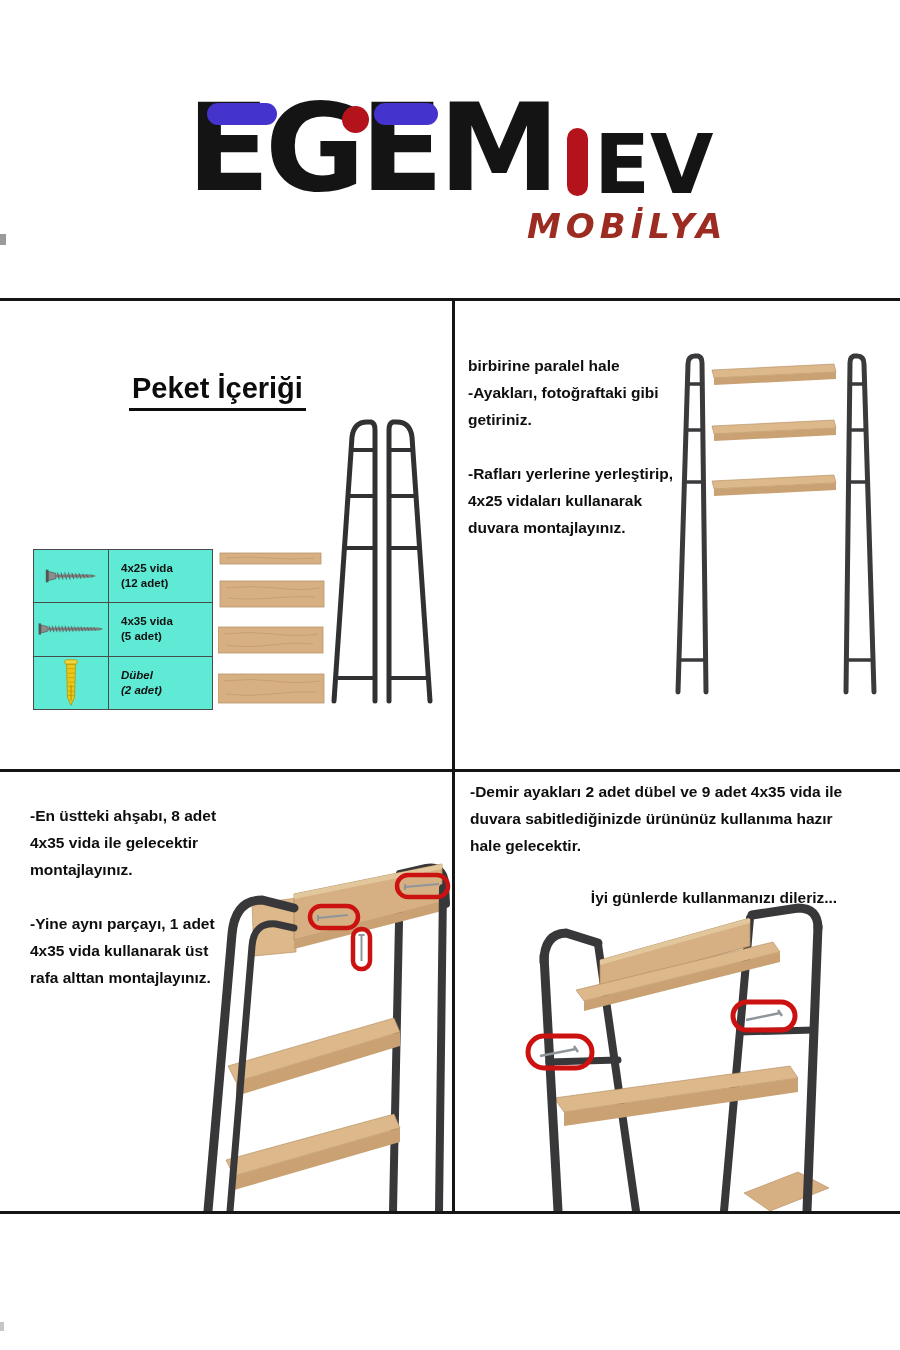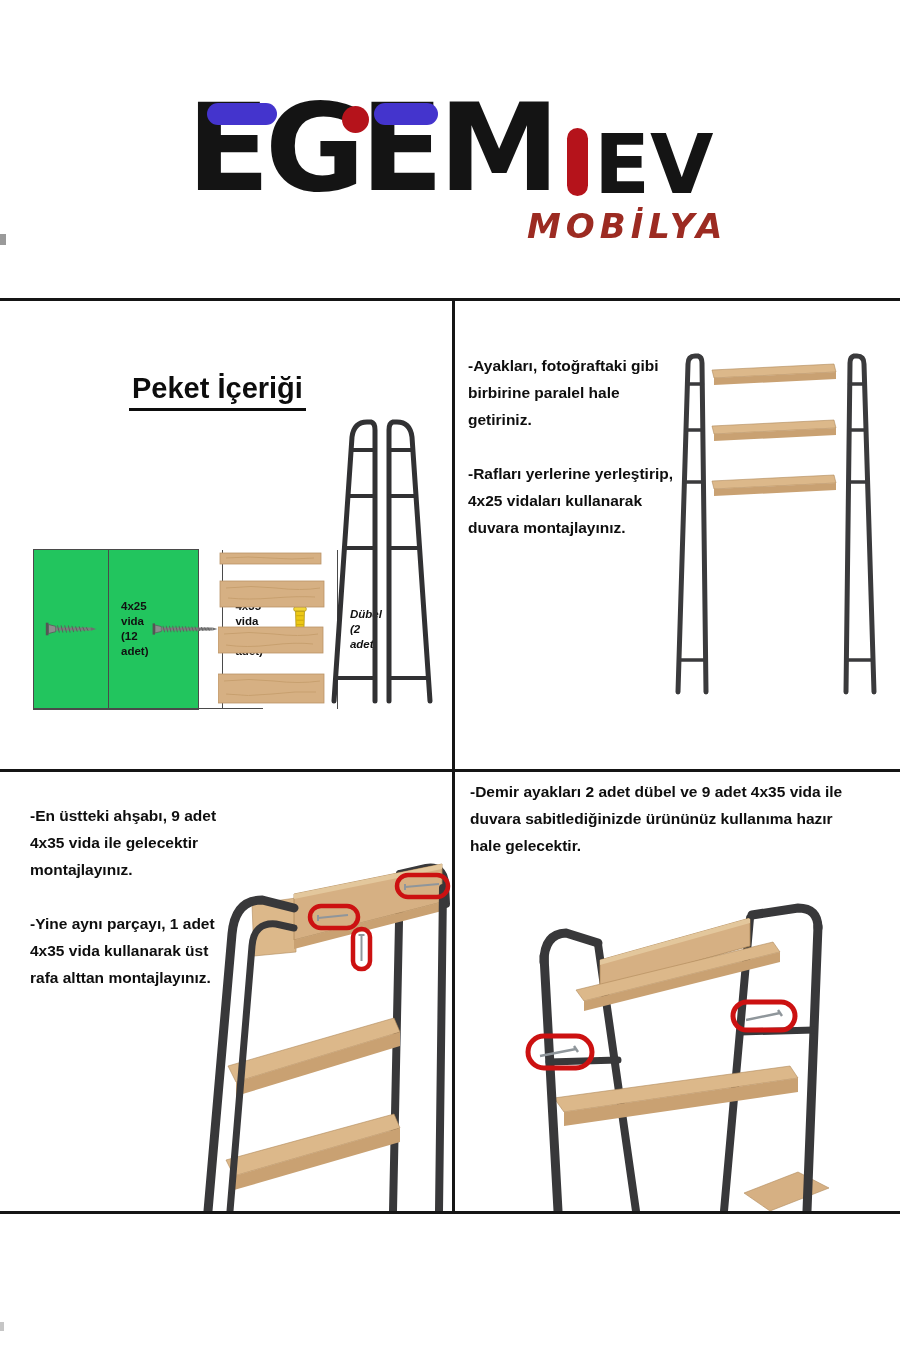--- a/index.html
+++ b/index.html
@@ -33,22 +33,22 @@
   .body-text{position:absolute;font-weight:bold;font-size:15.5px;line-height:27px;color:#0e0e0e;}
   .body-text .line{white-space:nowrap;}
   .para-gap{height:27px;}
   .pkg-title{
     position:absolute;left:129px;top:356px;font-size:29px;font-weight:bold;color:#0d0d0d;
     border-bottom:3px solid #0d0d0d;padding:0 3px 3px 3px;margin-top:16px;
   }
   .closing-line{margin-top:25px;text-align:center;padding-left:70px;white-space:nowrap;}
   
   .parts-table{
-    position:absolute;left:33px;top:549px;width:166px;height:161px;
-    border:1.5px solid #4a4a4a;box-sizing:border-box;display:flex;background:#22c55e;
+    position:absolute;left:33px;top:549px;width:180px;height:161px;
+    border:1.5px solid #4a4a4a;box-sizing:border-box;display:flex;flex-direction:column;background:#5eead4;
   }
   .parts-row{flex:1;display:flex;border-bottom:1.5px solid #4a4a4a;}
   .parts-row:last-child{border-bottom:none;font-style:italic;}
   .parts-cell-icon{width:74px;border-right:1.5px solid #4a4a4a;display:flex;align-items:center;justify-content:center;}
   .parts-cell-label{flex:1;display:flex;flex-direction:column;justify-content:center;padding-left:12px;}
   .parts-cell-label div{font-size:11.5px;font-weight:bold;line-height:15px;color:#111;}
   .illu{position:absolute;}
 </style>
 </head>
 <body>
@@ -144,22 +144,22 @@
 <svg class="illu" style="left:326px;top:412px" width="112" height="292" viewBox="0 0 112 292">
   <g stroke="#313133" stroke-width="5" fill="none" stroke-linecap="round">
     <path d="M8,289 L26,25 Q28,10 41,10 L45,10 Q49,11 49,18 L49,289"></path>
     <path d="M25.2,38 H49 M22,84 H49 M18.5,136 H49 M10,266 H49" stroke-width="4"></path>
     <path d="M104,289 L86,25 Q84,10 71,10 L67,10 Q63,11 63,18 L63,289"></path>
     <path d="M86.8,38 H63 M90,84 H63 M93.5,136 H63 M102,266 H63" stroke-width="4"></path>
   </g>
 </svg>
 
 <div class="body-text" style="left:468px;top:352px">
+  <div class="line">birbirine paralel hale</div>
   <div class="line">-Ayakları, fotoğraftaki gibi</div>
-  <div class="line">birbirine paralel hale</div>
   <div class="line">getiriniz.</div>
   <div class="para-gap"></div>
   <div class="line">-Rafları yerlerine yerleştirip,</div>
   <div class="line">4x25 vidaları kullanarak</div>
   <div class="line">duvara montajlayınız.</div>
 </div>
 
 <svg class="illu" style="left:662px;top:342px" width="228" height="372" viewBox="0 0 228 372">
   <g>
     <polygon points="50,28 172,22 174,30 52,36" fill="#dcb88a" stroke="#b08a5a" stroke-width="0.6"></polygon>
@@ -171,21 +171,21 @@
   </g>
   <g stroke="#3a3a3c" stroke-width="5" fill="none" stroke-linecap="round">
     <path d="M16,350 L26,22 Q26,14 33,14 L36,14 Q40,15 40,21 L44,350"></path>
     <path d="M25.5,42 H40.5 M24.2,88 H41 M22.5,140 H41.5 M17.5,318 H43.5" stroke-width="3.5"></path>
     <path d="M212,350 L202,22 Q202,14 195,14 L192,14 Q188,15 188,21 L184,350"></path>
     <path d="M202.5,42 H187.5 M203.8,88 H187 M205.5,140 H186.5 M210.5,318 H184.5" stroke-width="3.5"></path>
   </g>
 </svg>
 
 <div class="body-text" style="left:30px;top:802px">
-  <div class="line">-En üstteki ahşabı, 9 adet</div>
+  <div class="line">-En üstteki ahşabı, 8 adet</div>
   <div class="line">4x35 vida ile gelecektir</div>
   <div class="line">montajlayınız.</div>
   <div class="para-gap"></div>
   <div class="line">-Yine aynı parçayı, 1 adet</div>
   <div class="line">4x35 vida kullanarak üst</div>
   <div class="line">rafa alttan montajlayınız.</div>
 </div>
 
 <svg class="illu" style="left:196px;top:842px" width="257" height="369" viewBox="0 0 257 369">
 
@@ -230,20 +230,21 @@
         <line x1="165.5" y1="93" x2="165.5" y2="119"></line>
         <line x1="162.5" y1="93" x2="168.5" y2="93"></line>
       </g>
   </g>
 </svg>
 
 <div class="body-text" style="left:470px;top:778px;width:418px">
   <div class="line">-Demir ayakları 2 adet dübel ve 9 adet 4x35 vida ile</div>
   <div class="line">duvara sabitlediğinizde ürününüz kullanıma hazır</div>
   <div class="line">hale gelecektir.</div>
+  <div class="line closing-line">İyi günlerde kullanmanızı dileriz...</div>
 </div>
 
 <svg class="illu" style="left:518px;top:900px" width="312" height="311" viewBox="0 0 312 311">
 
   <g stroke="#38383a" fill="none" stroke-linecap="round">
     <path d="M80,44 L118,311" stroke-width="8"></path>
     <path d="M232,18 L206,311" stroke-width="8"></path>
   </g>
 
   <g>

